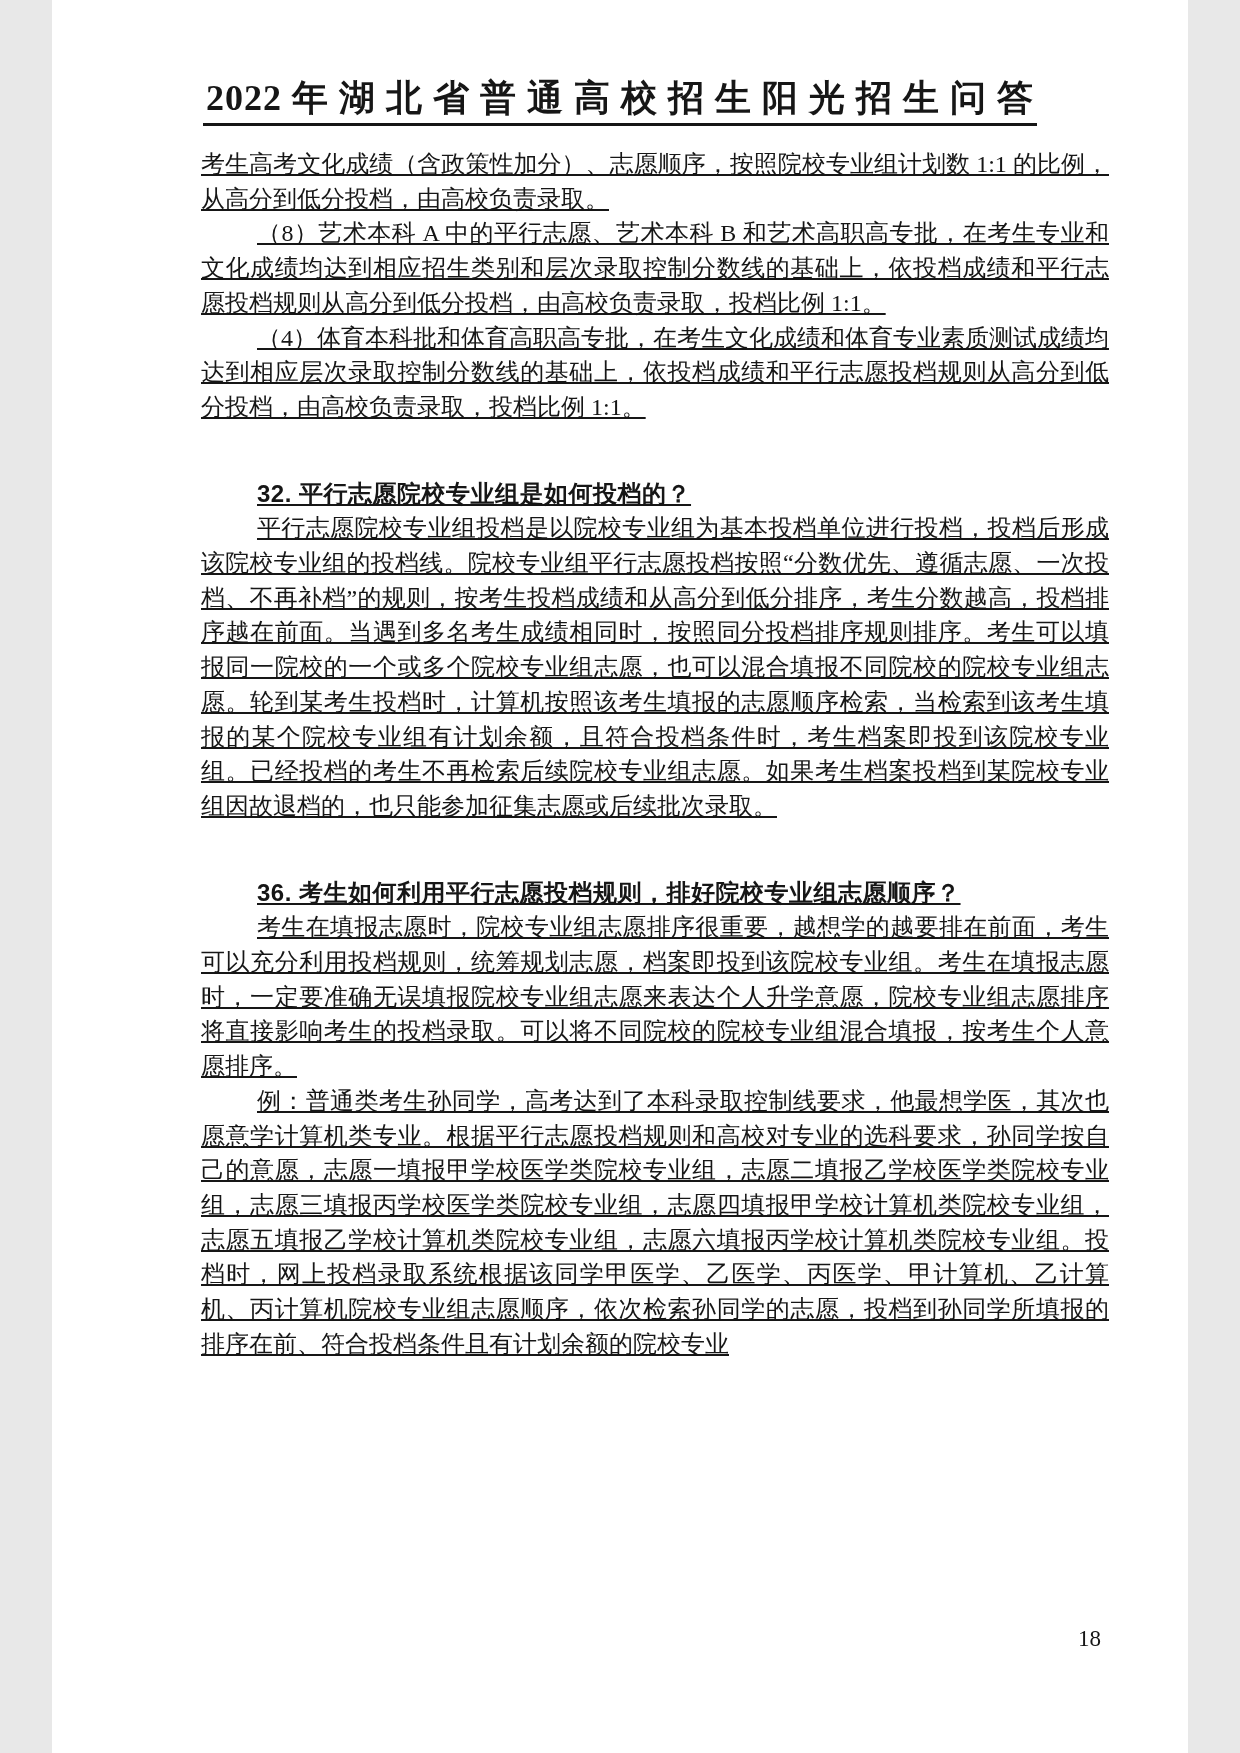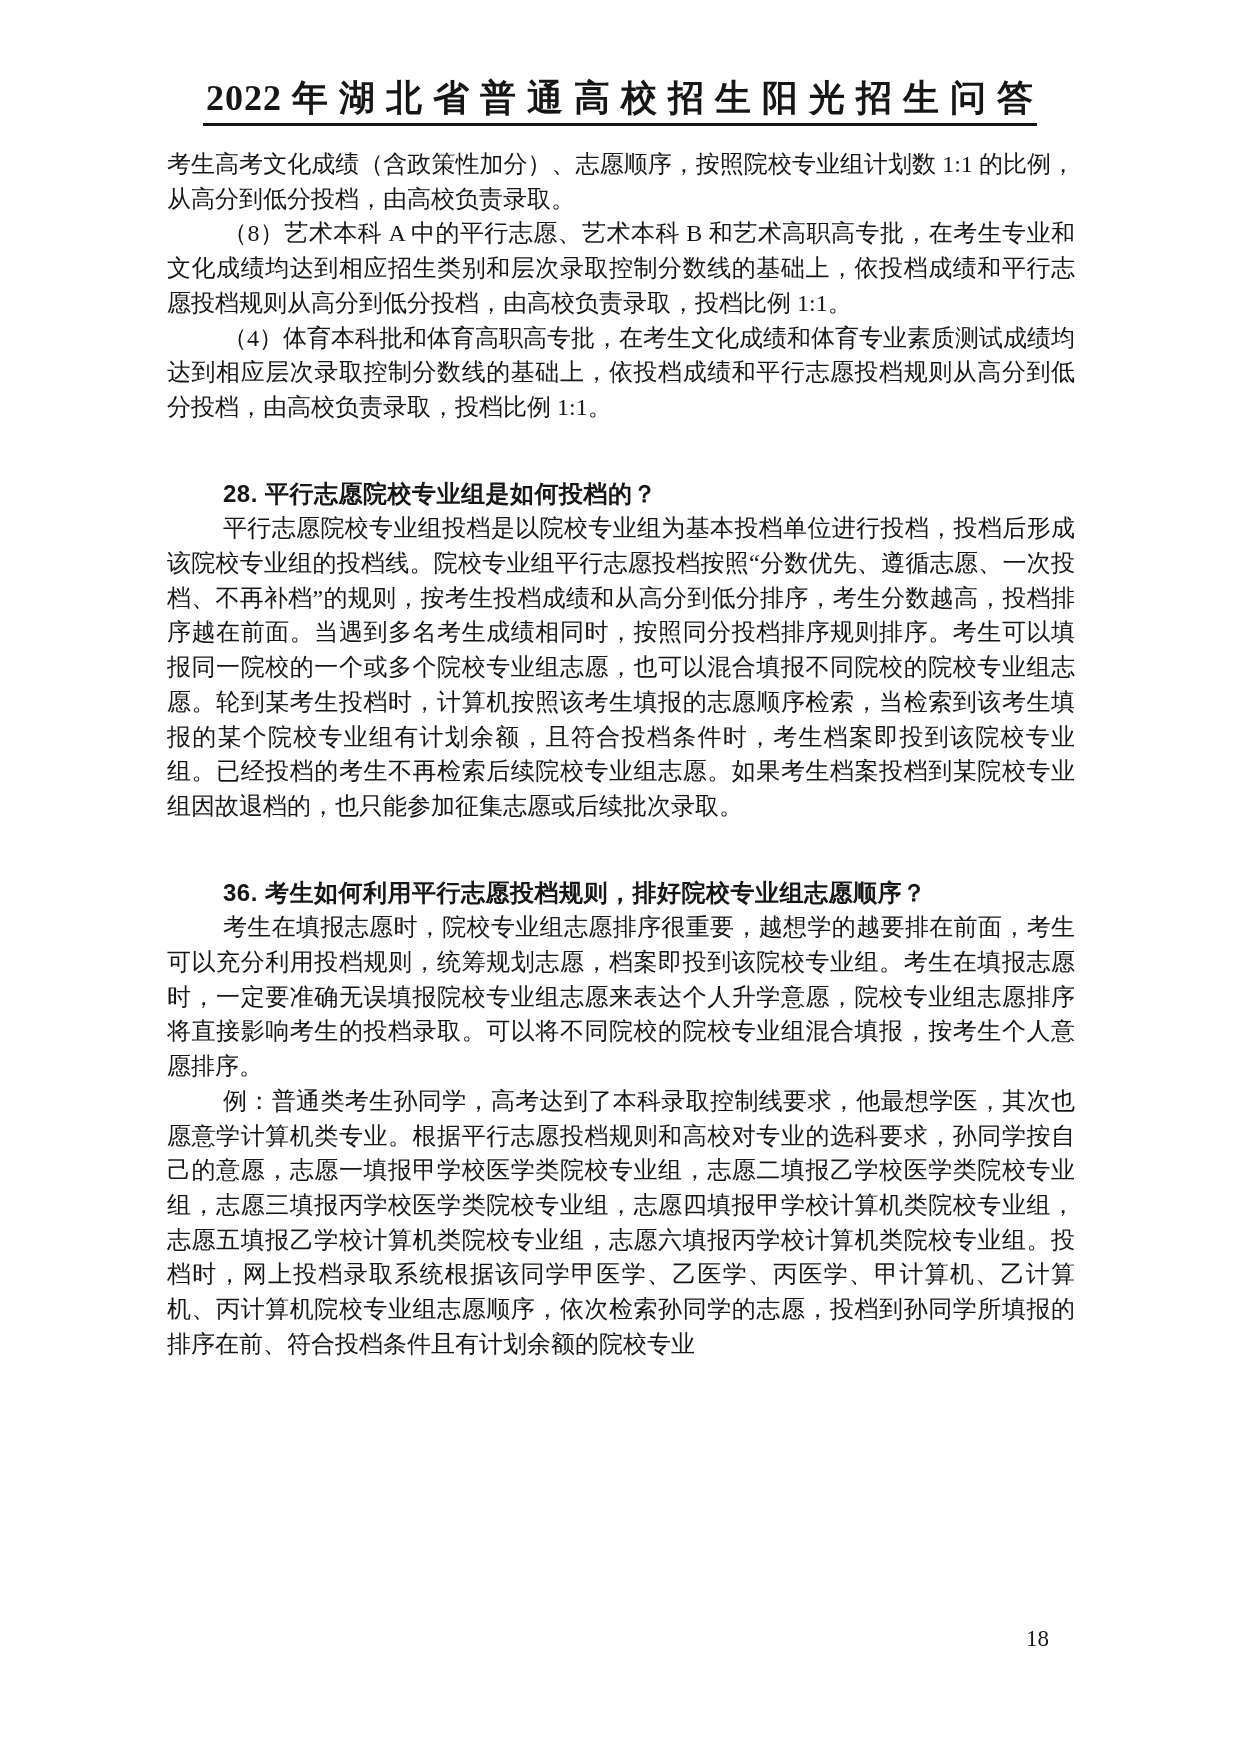--- a/index.html
+++ b/index.html
@@ -2,21 +2,21 @@
 <html><head>
 <meta charset="utf-8">
 <style>
   html, body {
     margin: 0;
     padding: 0;
     background: #e8e8e8;
   }
   .page {
     position: relative;
-    width: 1240px;
+    width: 1136px;
     height: 1753px;
     margin: 0 auto;
     background: #ffffff;
     color: #161616;
     font-family: "Liberation Serif", "DejaVu Serif", serif;
     overflow: hidden;
   }
   .doc-header {
     position: absolute;
     top: 76px;
@@ -30,25 +30,26 @@
     line-height: 1.25;
     font-weight: bold;
     white-space: nowrap;
     letter-spacing: 1px;
     padding: 0 3px 2px 3px;
     border-bottom: 3px solid #161616;
   }
   .doc-body {
     position: absolute;
     top: 147px;
-    left: 167px;
+    left: 149px;
     width: 908px;
     font-size: 24px;
     line-height: 34.7px;
     text-align: justify;
+    text-decoration: underline;
   }
   .doc-body p {
     margin: 0;
     text-indent: 56px;
   }
   .doc-body p.no-indent {
     text-indent: 0;
   }
   .q-heading {
     margin: 52px 0 0 0;
@@ -80,21 +81,21 @@
 
   <div class="doc-body">
 
     <p class="no-indent">考生高考文化成绩（含政策性加分）、志愿顺序，按照院校专业组计划数 1:1 的比例，从高分到低分投档，由高校负责录取。</p>
 
 
     <p>（8）艺术本科 A 中的平行志愿、艺术本科 B 和艺术高职高专批，在考生专业和文化成绩均达到相应招生类别和层次录取控制分数线的基础上，依投档成绩和平行志愿投档规则从高分到低分投档，由高校负责录取，投档比例 1:1。</p>
 
     <p>（4）体育本科批和体育高职高专批，在考生文化成绩和体育专业素质测试成绩均达到相应层次录取控制分数线的基础上，依投档成绩和平行志愿投档规则从高分到低分投档，由高校负责录取，投档比例 1:1。</p>
 
-    <h2 class="q-heading">28. 平行志愿院校专业组是如何投档的？</h2>
+    <h2 class="q-heading">32. 平行志愿院校专业组是如何投档的？</h2>
 
     <p>平行志愿院校专业组投档是以院校专业组为基本投档单位进行投档，投档后形成该院校专业组的投档线。院校专业组平行志愿投档按照“分数优先、遵循志愿、一次投档、不再补档”的规则，按考生投档成绩和从高分到低分排序，考生分数越高，投档排序越在前面。当遇到多名考生成绩相同时，按照同分投档排序规则排序。考生可以填报同一院校的一个或多个院校专业组志愿，也可以混合填报不同院校的院校专业组志愿。轮到某考生投档时，计算机按照该考生填报的志愿顺序检索，当检索到该考生填报的某个院校专业组有计划余额，且符合投档条件时，考生档案即投到该院校专业组。已经投档的考生不再检索后续院校专业组志愿。如果考生档案投档到某院校专业组因故退档的，也只能参加征集志愿或后续批次录取。</p>
 
 
     <h2 class="q-heading">36. 考生如何利用平行志愿投档规则，排好院校专业组志愿顺序？</h2>
 
     <p>考生在填报志愿时，院校专业组志愿排序很重要，越想学的越要排在前面，考生可以充分利用投档规则，统筹规划志愿，档案即投到该院校专业组。考生在填报志愿时，一定要准确无误填报院校专业组志愿来表达个人升学意愿，院校专业组志愿排序将直接影响考生的投档录取。可以将不同院校的院校专业组混合填报，按考生个人意愿排序。</p>
 
     <p>例：普通类考生孙同学，高考达到了本科录取控制线要求，他最想学医，其次也愿意学计算机类专业。根据平行志愿投档规则和高校对专业的选科要求，孙同学按自己的意愿，志愿一填报甲学校医学类院校专业组，志愿二填报乙学校医学类院校专业组，志愿三填报丙学校医学类院校专业组，志愿四填报甲学校计算机类院校专业组，志愿五填报乙学校计算机类院校专业组，志愿六填报丙学校计算机类院校专业组。投档时，网上投档录取系统根据该同学甲医学、乙医学、丙医学、甲计算机、乙计算机、丙计算机院校专业组志愿顺序，依次检索孙同学的志愿，投档到孙同学所填报的排序在前、符合投档条件且有计划余额的院校专业</p>
 

